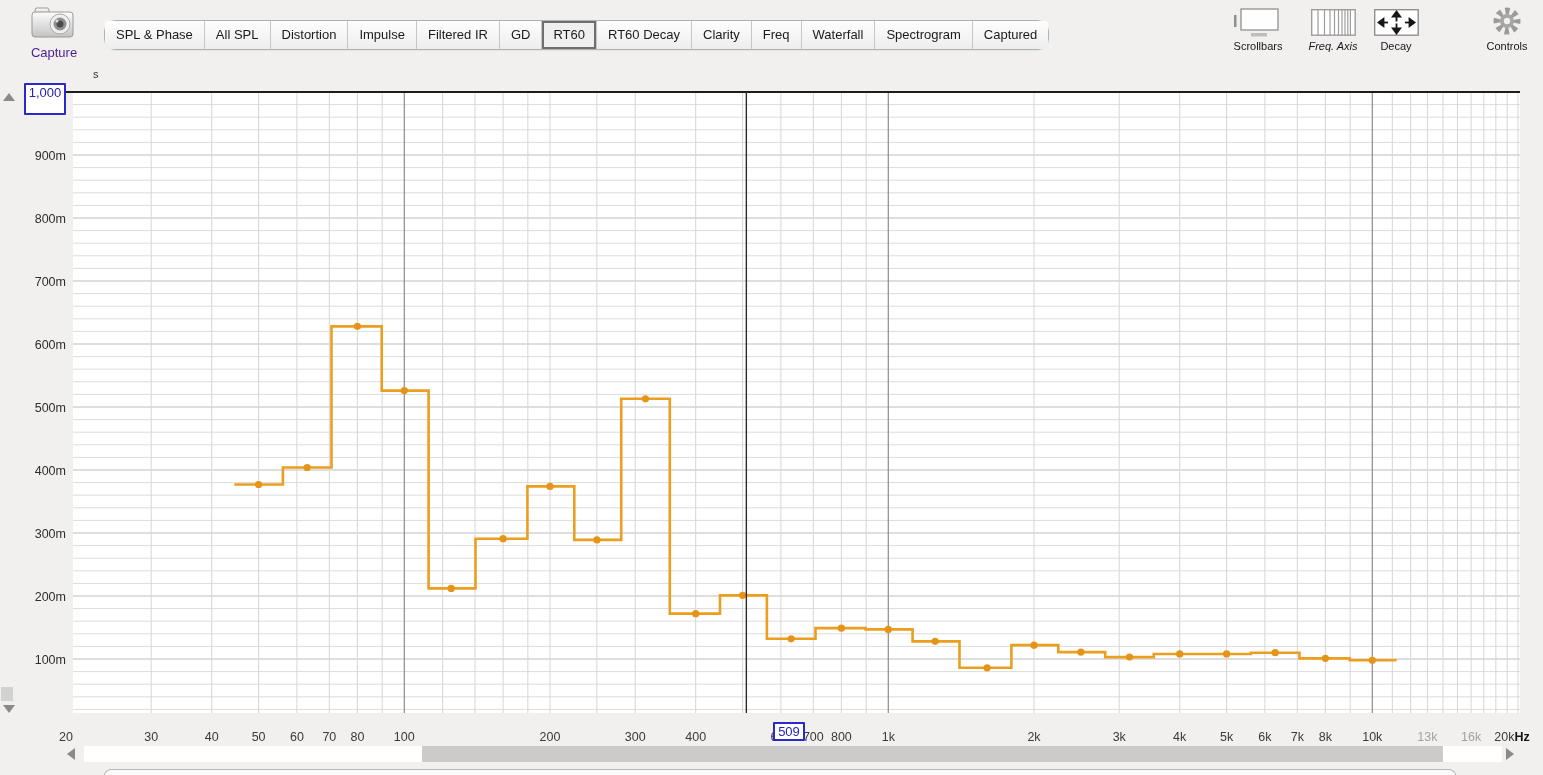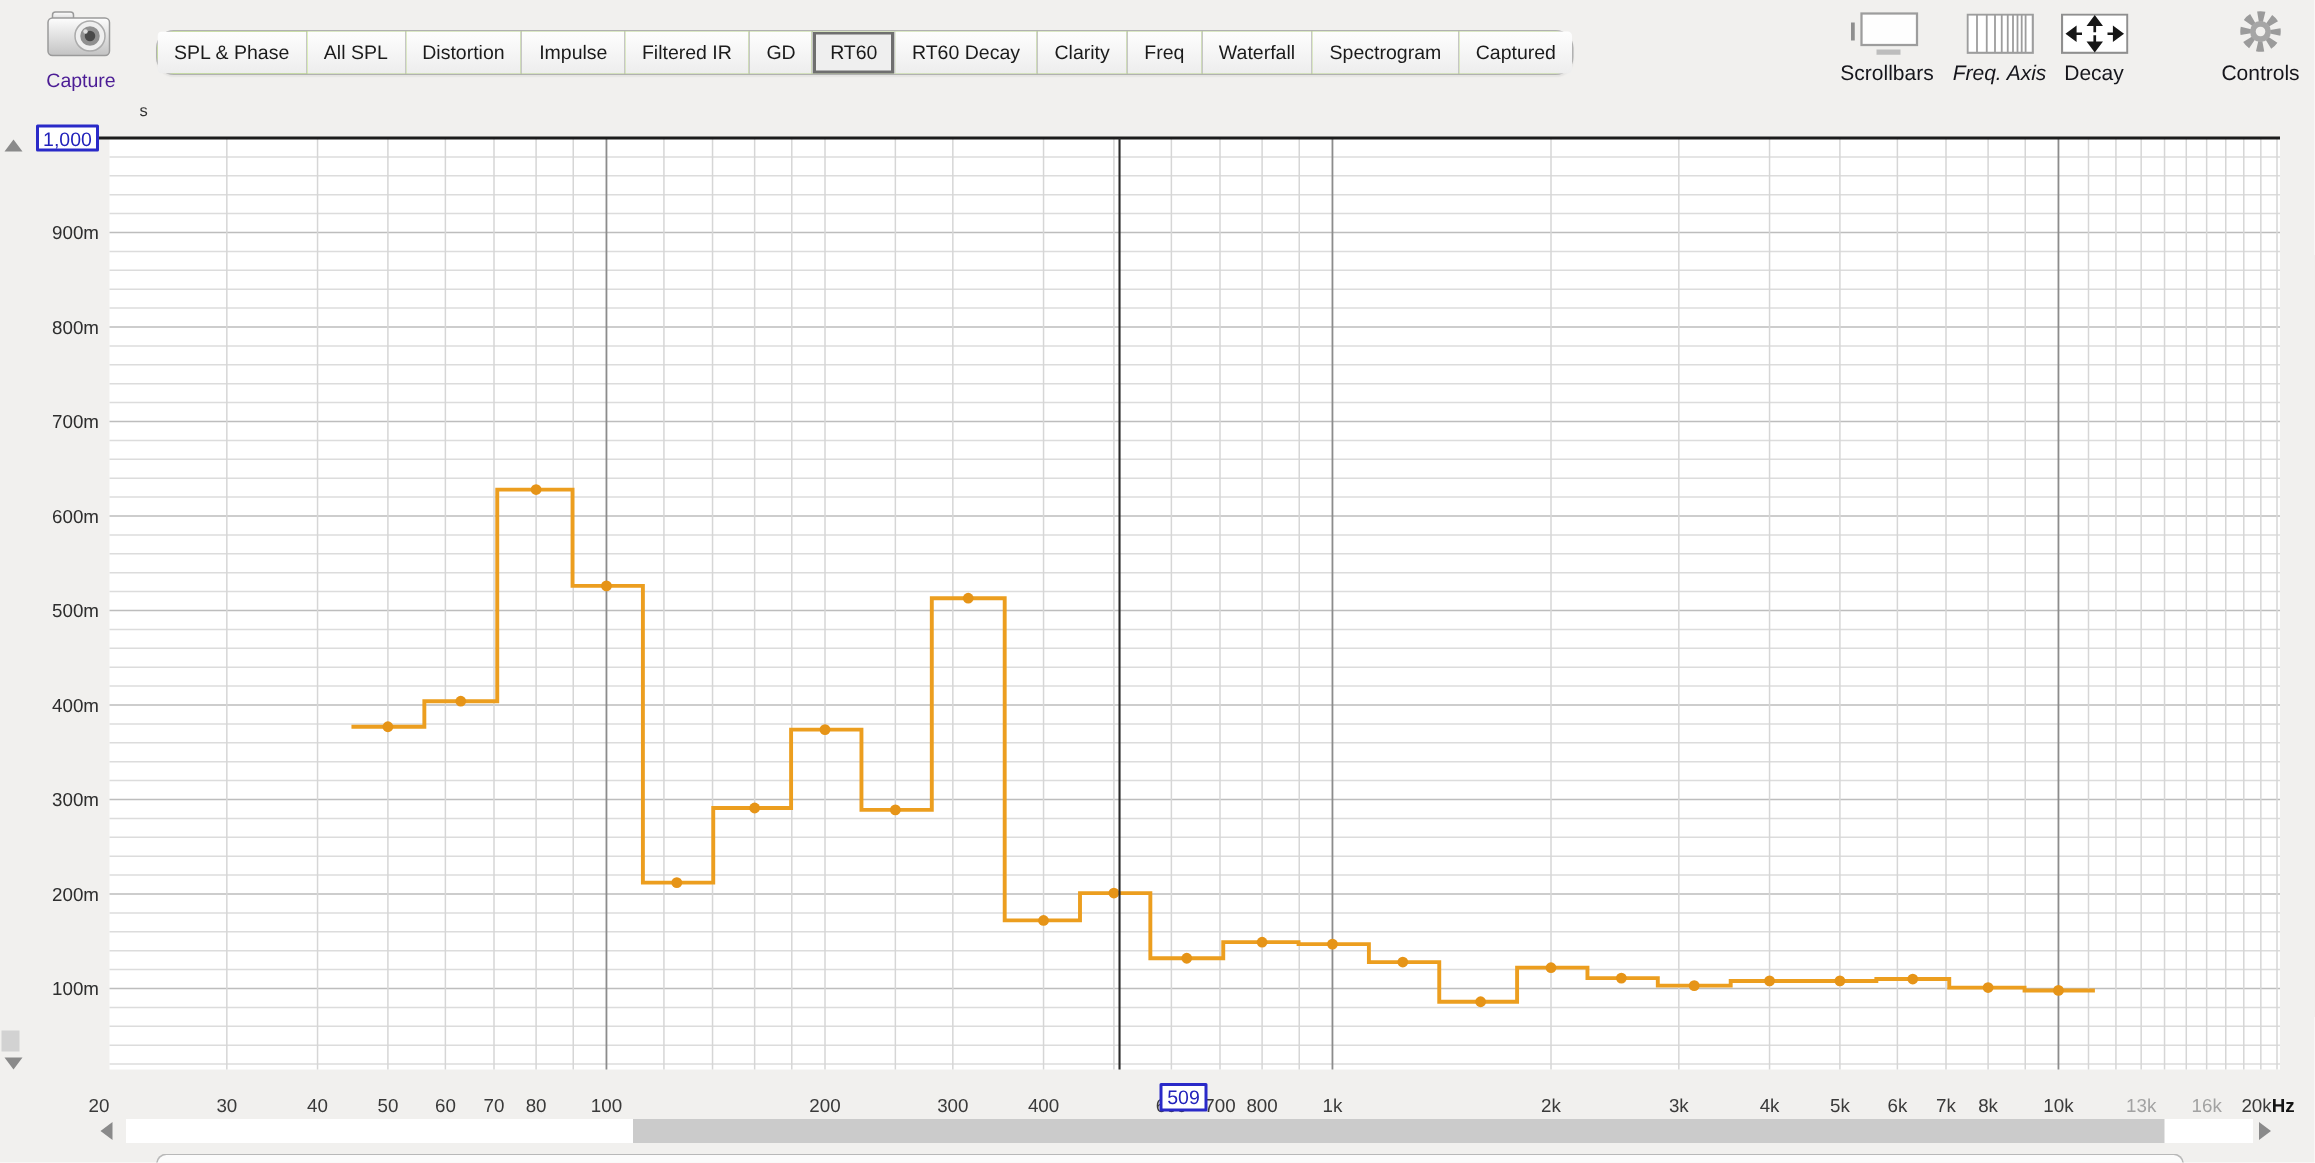--- a/index.html
+++ b/index.html
@@ -4,36 +4,36 @@
 <style>
   html,body{margin:0;padding:0;}
   body{width:1543px;height:775px;overflow:hidden;background:#f1f0ee;
        font-family:"Liberation Sans","DejaVu Sans",sans-serif;}
   .app{position:relative;width:1543px;height:775px;}
 
   
   .capture{position:absolute;left:22px;top:4px;width:64px;text-align:center;cursor:pointer;}
   .capture .cap-label{font-size:13px;color:#4c1d95;margin-top:1px;}
   .tabbar{position:absolute;left:104px;top:20px;height:30px;display:inline-flex;
-          border:1px solid #b1b1b1;border-radius:12px;background:#bef264;box-sizing:border-box;
+          border:1px solid #b1b1b1;border-radius:12px;background:#5eead4;box-sizing:border-box;
           box-shadow:0 1px 1px rgba(0,0,0,0.05);}
   .tab{border-right:1px solid #c6c6c6;padding:0 11px;line-height:28px;font-size:13px;color:#1b1b1b;
        background:linear-gradient(#fefefe,#ededed);white-space:nowrap;cursor:pointer;}
   .tab:first-child{border-radius:3px 0 0 3px;}
   .tab:last-child{border-right:none;border-radius:0 3px 3px 0;}
   .tab.selected{box-shadow:inset 0 0 0 2px #6f6f6f;background:#efefef;}
   .tools{position:absolute;left:1215px;top:0;width:328px;height:64px;}
   .tool{position:absolute;top:6px;text-align:center;cursor:pointer;}
-  .tool .t-label{font-size:14px;color:#16161c;margin-top:2px;white-space:nowrap;}
+  .tool .t-label{font-size:11px;color:#16161c;margin-top:2px;white-space:nowrap;}
   .tool .t-icon{height:32px;display:flex;align-items:center;justify-content:center;}
 
   
   .val-box{position:absolute;background:#ffffff;border:2px solid #2a2ac8;color:#2222bb;
            font-size:13px;text-align:center;box-sizing:border-box;border-radius:1px;cursor:text;}
-  #ymax-box{left:24px;top:83px;width:42px;height:18px;line-height:15px;}
+  #ymax-box{left:24px;top:83px;width:42px;height:32px;line-height:15px;}
   #cursor-box{left:730px;top:722px;width:32px;height:19px;line-height:15px;margin-left:43px;}
   .y-unit{position:absolute;left:93px;top:68px;font-size:11px;color:#333;}
 
   
   .tri{width:0;height:0;position:absolute;}
   .vscroll-up{left:3px;top:93px;border-left:6px solid transparent;border-right:6px solid transparent;border-bottom:8px solid #8a8a8a;cursor:pointer;}
   .vscroll-down{left:3px;top:705px;border-left:6px solid transparent;border-right:6px solid transparent;border-top:8px solid #8a8a8a;cursor:pointer;}
   .vscroll-thumb{position:absolute;left:1px;top:687px;width:12px;height:14px;background:#d2d2d2;cursor:grab;}
   .hscroll-left{left:67px;top:748px;border-top:6px solid transparent;border-bottom:6px solid transparent;border-right:8px solid #8a8a8a;cursor:pointer;}
   .hscroll-right{left:1506px;top:748px;border-top:6px solid transparent;border-bottom:6px solid transparent;border-left:8px solid #8a8a8a;cursor:pointer;}

